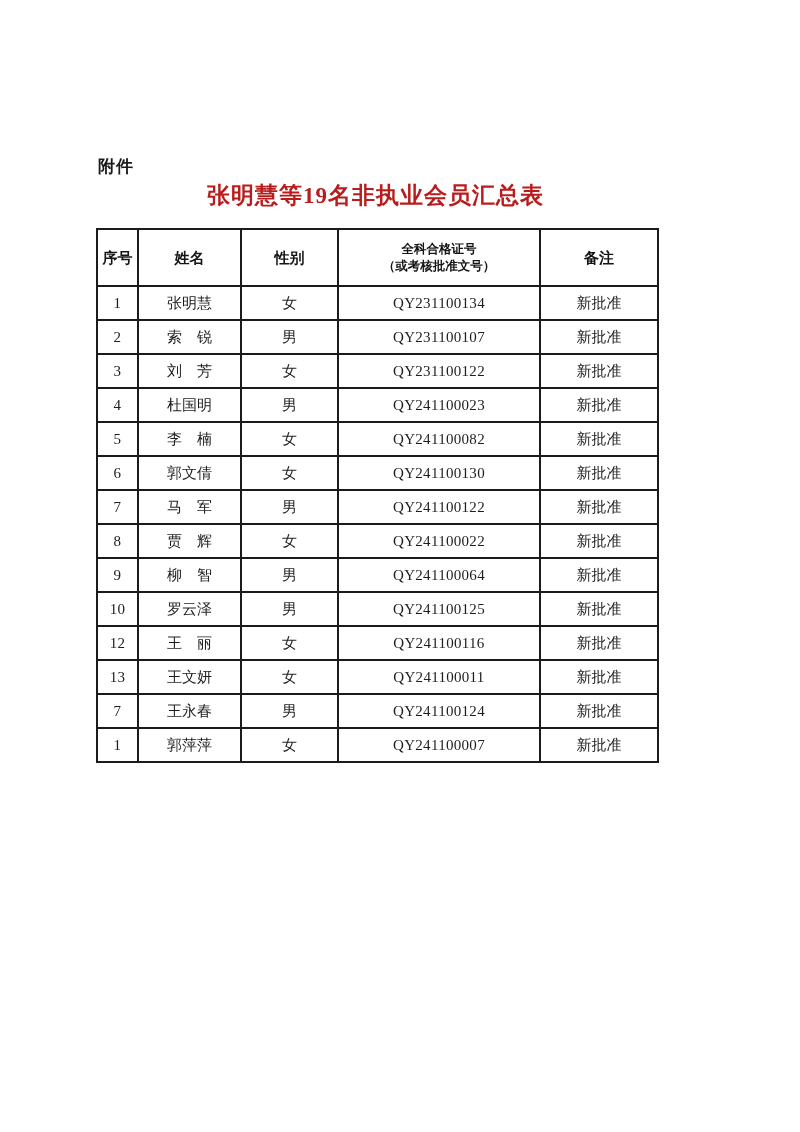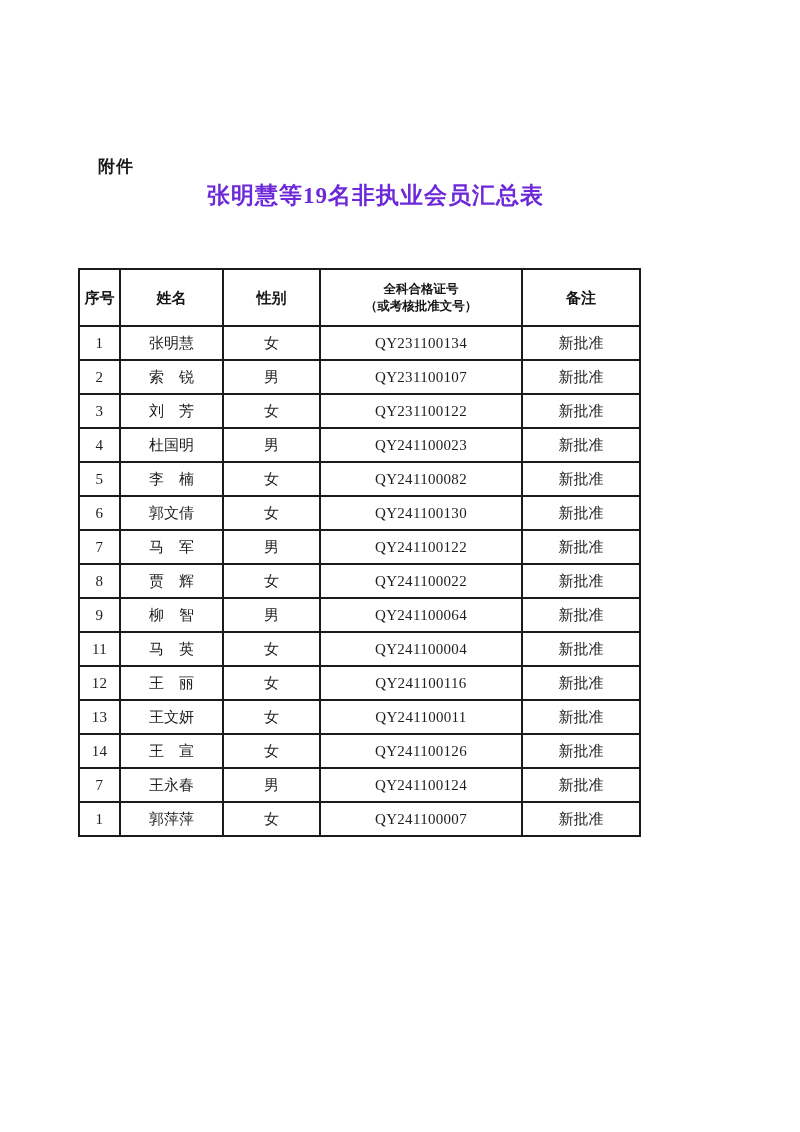--- a/index.html
+++ b/index.html
@@ -34,31 +34,30 @@
   .doc-title {
     position: absolute;
     left: 95px;
     top: 180px;
     width: 561px;
     text-align: center;
     font-family: "Liberation Serif", serif;
     font-size: 23px;
     font-weight: bold;
     letter-spacing: 1px;
-    color: #6d28d9;
+    color: #b91c1c;
     white-space: nowrap;
   }
   table.members {
     position: absolute;
-    left: 78px;
+    left: 96px;
     top: 228px;
     width: 561px;
     border-collapse: collapse;
     table-layout: fixed;
-    margin-top: 40px;
   }
   table.members col.c0 { width: 41px; }
   table.members col.c1 { width: 103px; }
   table.members col.c2 { width: 97px; }
   table.members col.c3 { width: 202px; }
   table.members col.c4 { width: 118px; }
   table.members th,
   table.members td {
     border: 2px solid #1b1b1b;
     text-align: center;
@@ -187,48 +186,41 @@
           <td data-name="cell-remark">新批准</td>
         </tr>
         <tr data-name="table-row">
           <td data-name="cell-seq">9</td>
           <td data-name="cell-name">柳　智</td>
           <td data-name="cell-gender">男</td>
           <td data-name="cell-cert_no">QY241100064</td>
           <td data-name="cell-remark">新批准</td>
         </tr>
         <tr data-name="table-row">
-          <td data-name="cell-seq">11</td>
-          <td data-name="cell-name">马　英</td>
-          <td data-name="cell-gender">女</td>
-          <td data-name="cell-cert_no">QY241100004</td>
+          <td data-name="cell-seq">10</td>
+          <td data-name="cell-name">罗云泽</td>
+          <td data-name="cell-gender">男</td>
+          <td data-name="cell-cert_no">QY241100125</td>
           <td data-name="cell-remark">新批准</td>
         </tr>
         <tr data-name="table-row">
           <td data-name="cell-seq">12</td>
           <td data-name="cell-name">王　丽</td>
           <td data-name="cell-gender">女</td>
           <td data-name="cell-cert_no">QY241100116</td>
           <td data-name="cell-remark">新批准</td>
         </tr>
         <tr data-name="table-row">
           <td data-name="cell-seq">13</td>
           <td data-name="cell-name">王文妍</td>
           <td data-name="cell-gender">女</td>
           <td data-name="cell-cert_no">QY241100011</td>
           <td data-name="cell-remark">新批准</td>
         </tr>
         <tr data-name="table-row">
-          <td data-name="cell-seq">14</td>
-          <td data-name="cell-name">王　宣</td>
-          <td data-name="cell-gender">女</td>
-          <td data-name="cell-cert_no">QY241100126</td>
-          <td data-name="cell-remark">新批准</td>
-        </tr>
-        <tr data-name="table-row">
           <td data-name="cell-seq">7</td>
           <td data-name="cell-name">王永春</td>
           <td data-name="cell-gender">男</td>
           <td data-name="cell-cert_no">QY241100124</td>
           <td data-name="cell-remark">新批准</td>
         </tr>
         <tr data-name="table-row">
           <td data-name="cell-seq">1</td>
           <td data-name="cell-name">郭萍萍</td>
           <td data-name="cell-gender">女</td>

